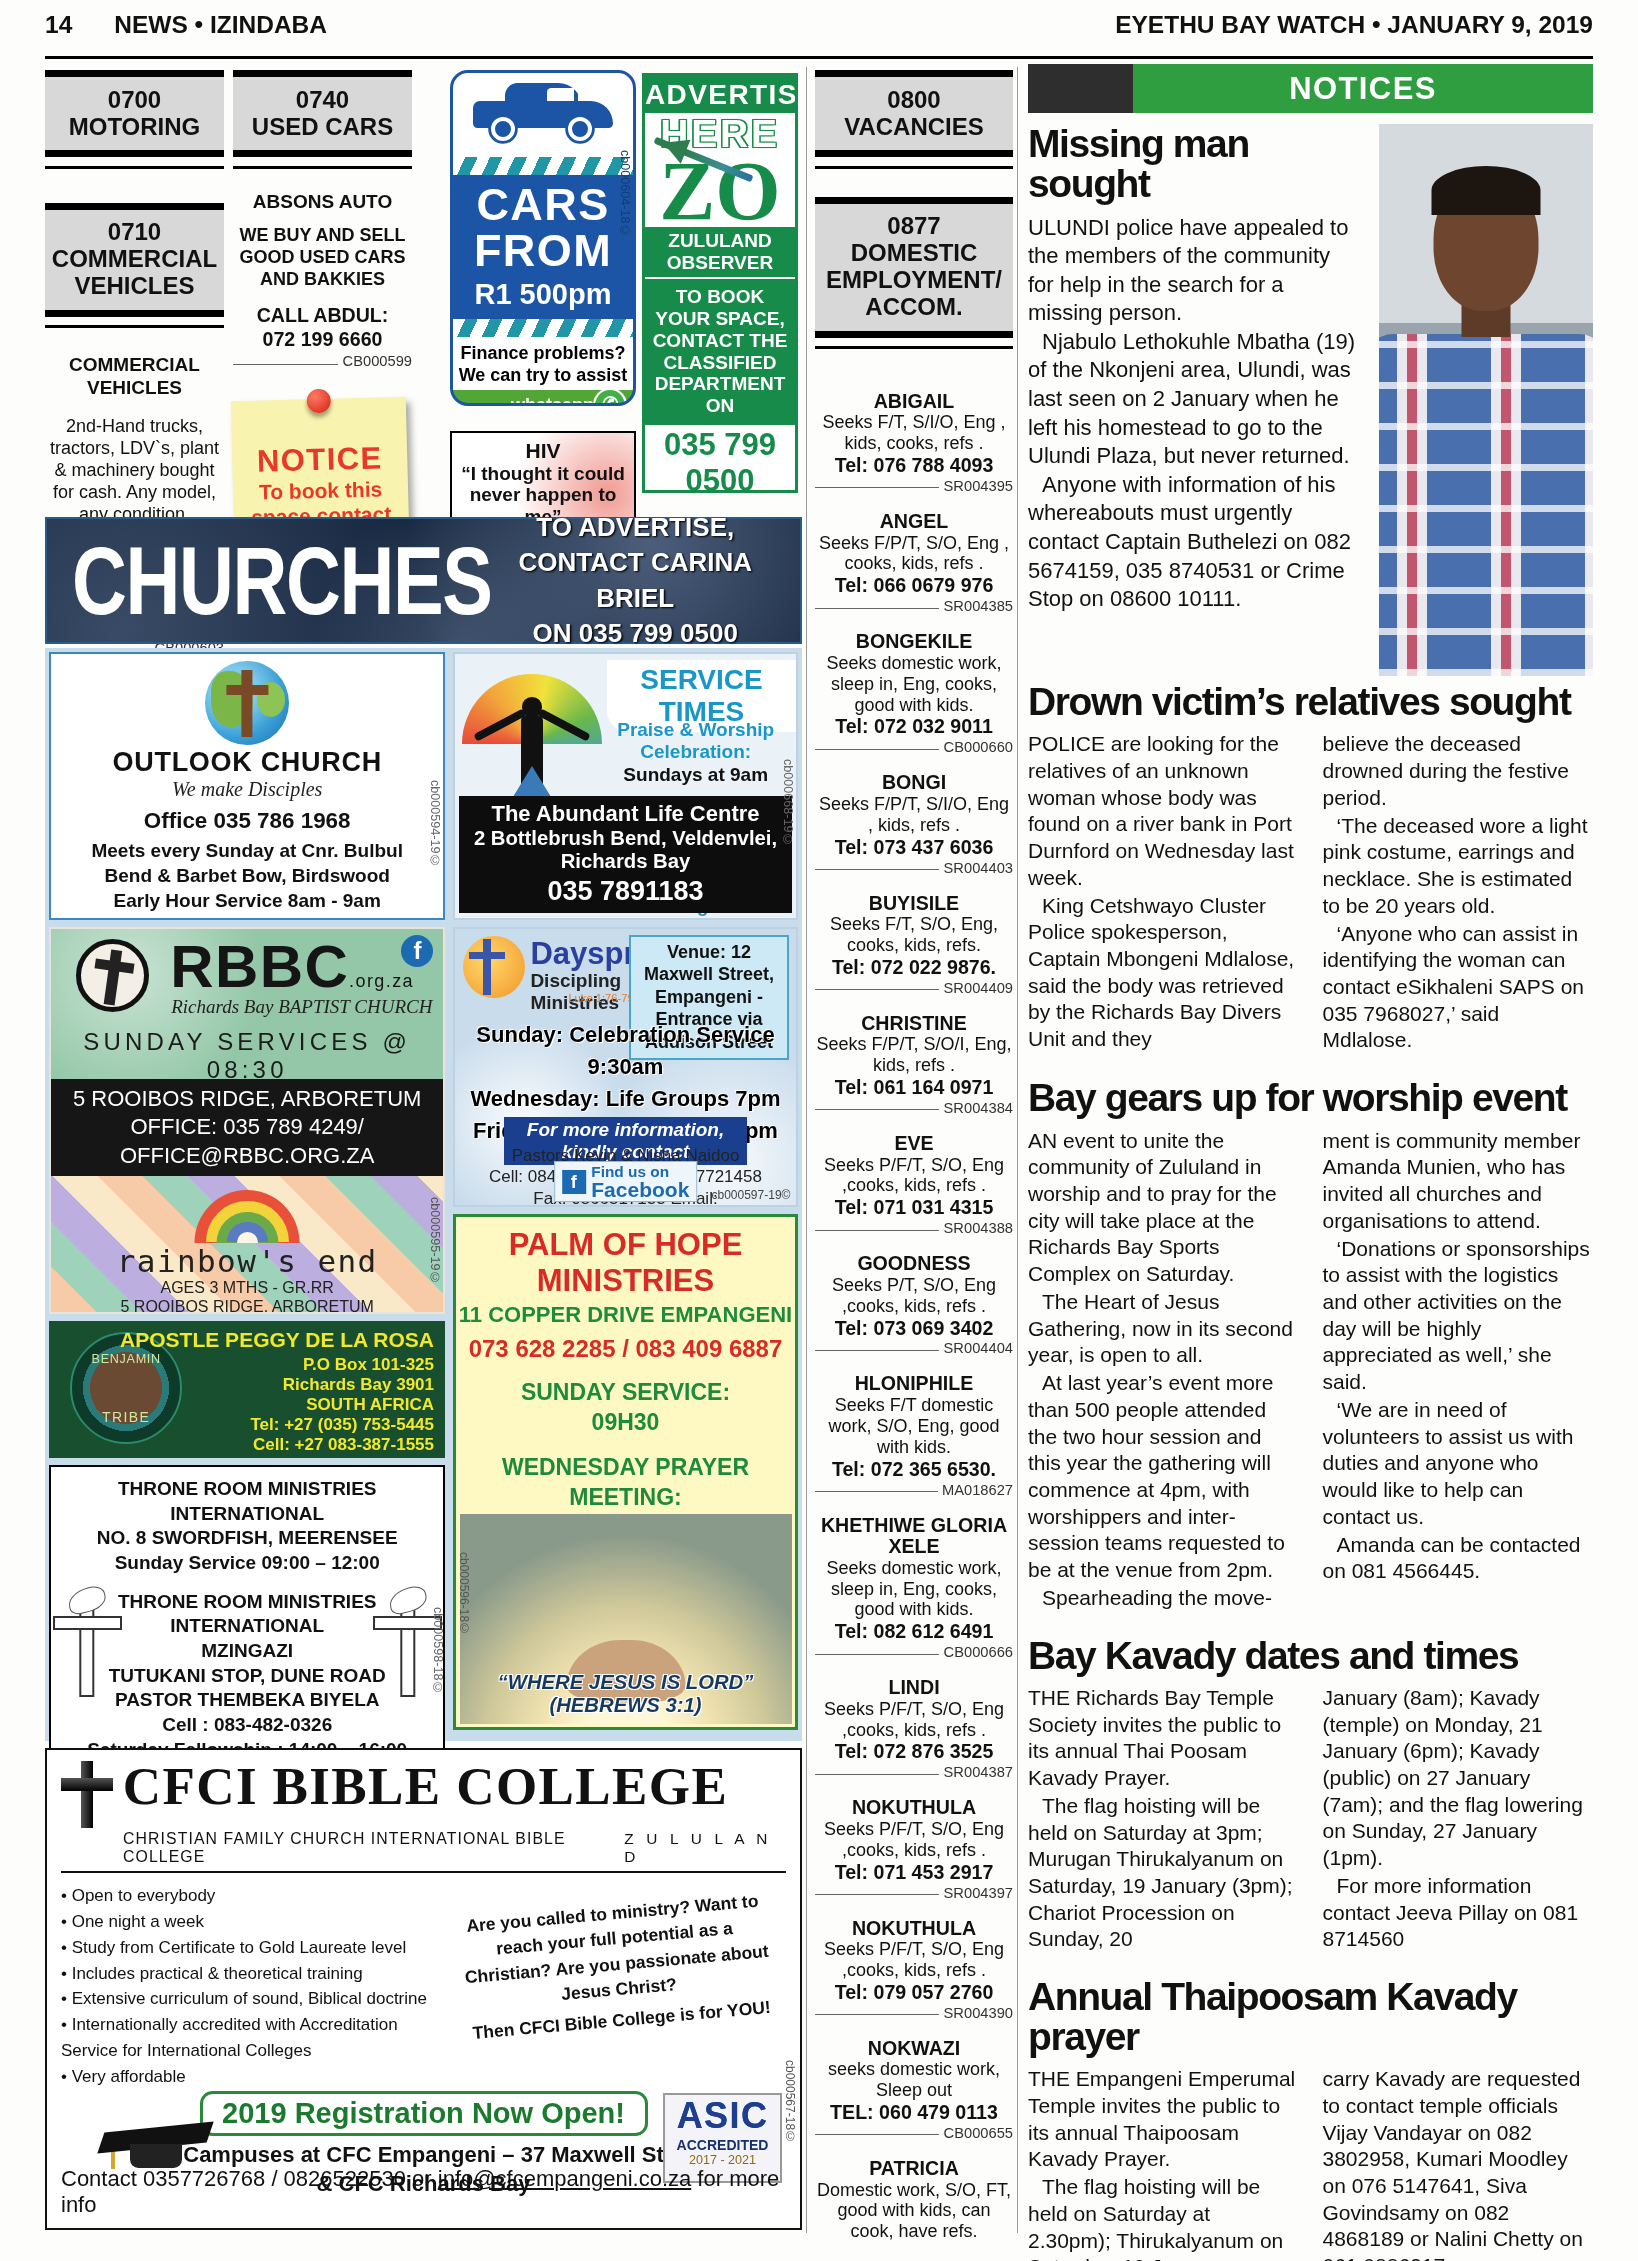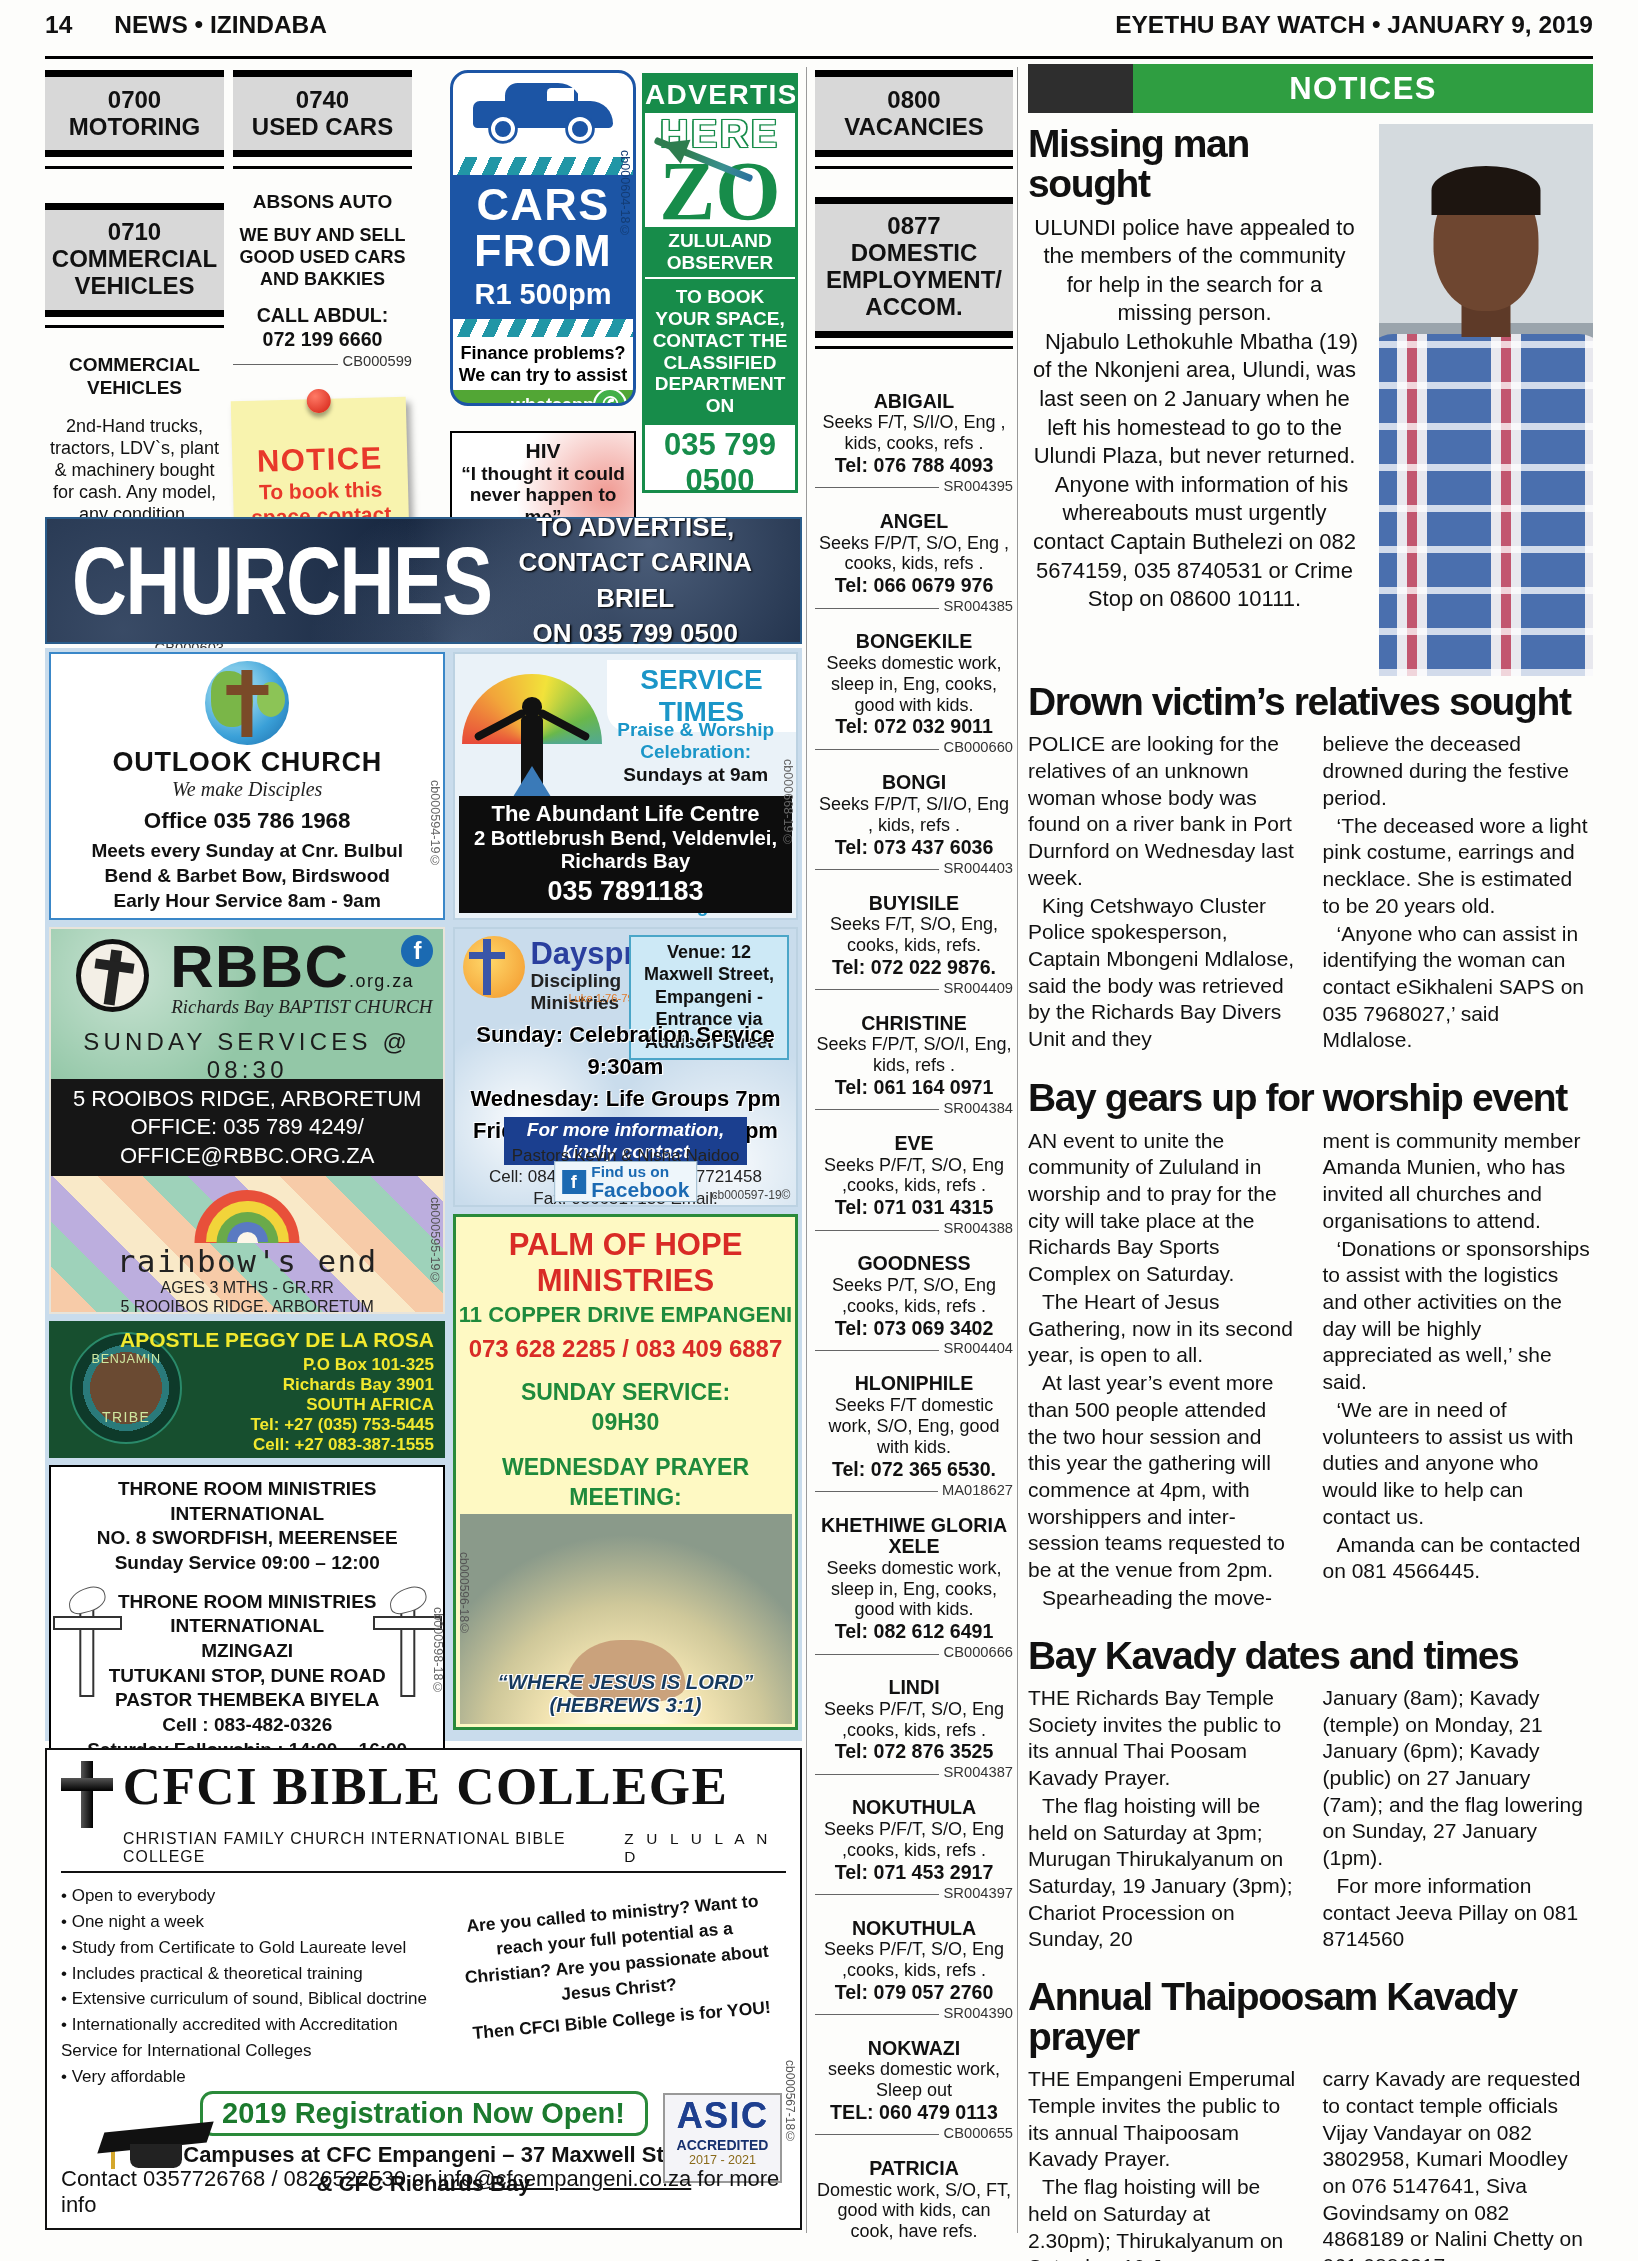--- a/index.html
+++ b/index.html
@@ -230,21 +230,21 @@
   .art-col { flex:1; font-size:21px; line-height:1.27; }
   .art-col p + p { text-indent:14px; margin-top:1.4px; }
   article { margin-bottom:24px; }
   .photo { float:right; width:214px; height:552px; margin-left:18px; margin-bottom:5.6px; background:linear-gradient(180deg,#d4dade 0 36%, #9aa4ac 36%); position:relative; overflow:hidden; }
   .photo .shirt { position:absolute; left:-14px; right:-14px; bottom:0; height:62%; background:
       repeating-linear-gradient(0deg, rgba(255,255,255,.75) 0 7px, rgba(255,255,255,0) 7px 41px),
       repeating-linear-gradient(90deg, #4a6fae 0 32px, #e8e8ee 32px 42px, #c2566f 42px 52px, #e8e8ee 52px 62px, #4a6fae 62px 94px); border-radius:28px 28px 0 0; }
   .photo .head { position:absolute; left:50%; top:9%; transform:translateX(-50%); width:105px; height:137px; background:#6e4630; border-radius:48% 48% 46% 46%; }
   .photo .hair { position:absolute; left:50%; top:7.5%; transform:translateX(-50%); width:109px; height:49px; background:#1d1510; border-radius:50% 50% 0 0; }
   .photo .neck { position:absolute; left:50%; top:31%; transform:translateX(-50%); width:49px; height:42px; background:#5e3a28; }
-  .missing-body { font-size:22px; line-height:1.3;text-align:center; }
+  .missing-body { font-size:22px; line-height:1.3; }
   .missing-body p + p { text-indent:14px; }
 </style>
 </head>
 <body>
 
 <div class="page">
 
   <div class="masthead">
     <span class="pnum">14</span>
     <span>NEWS • IZINDABA</span>

